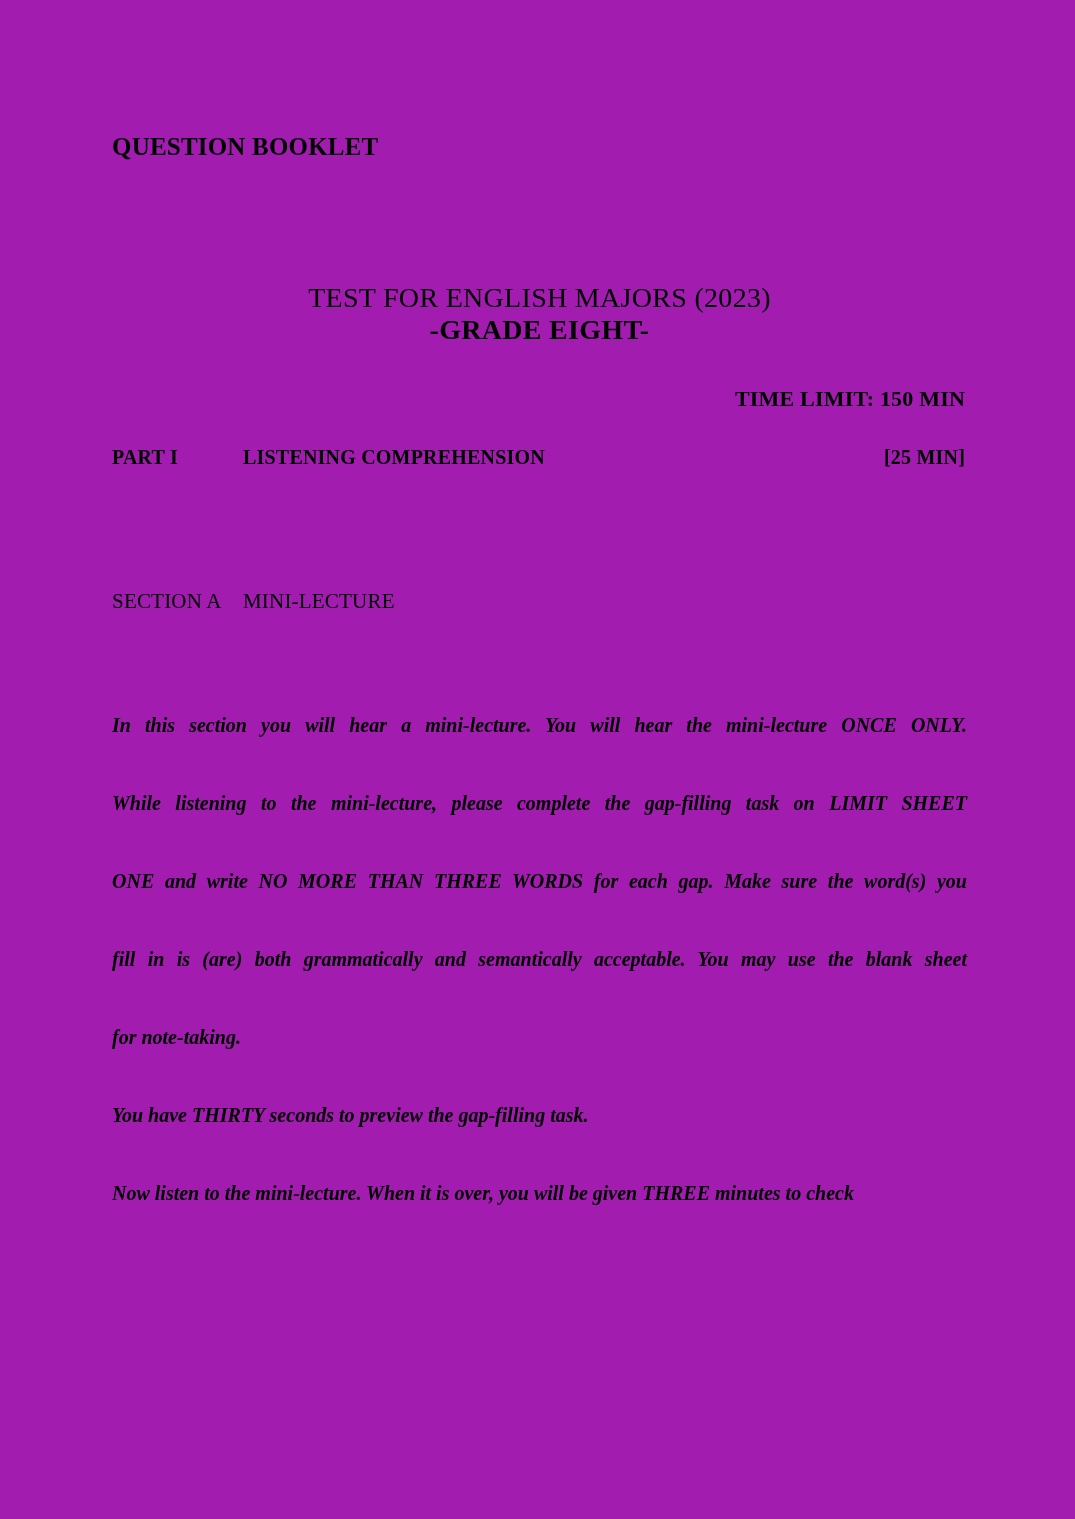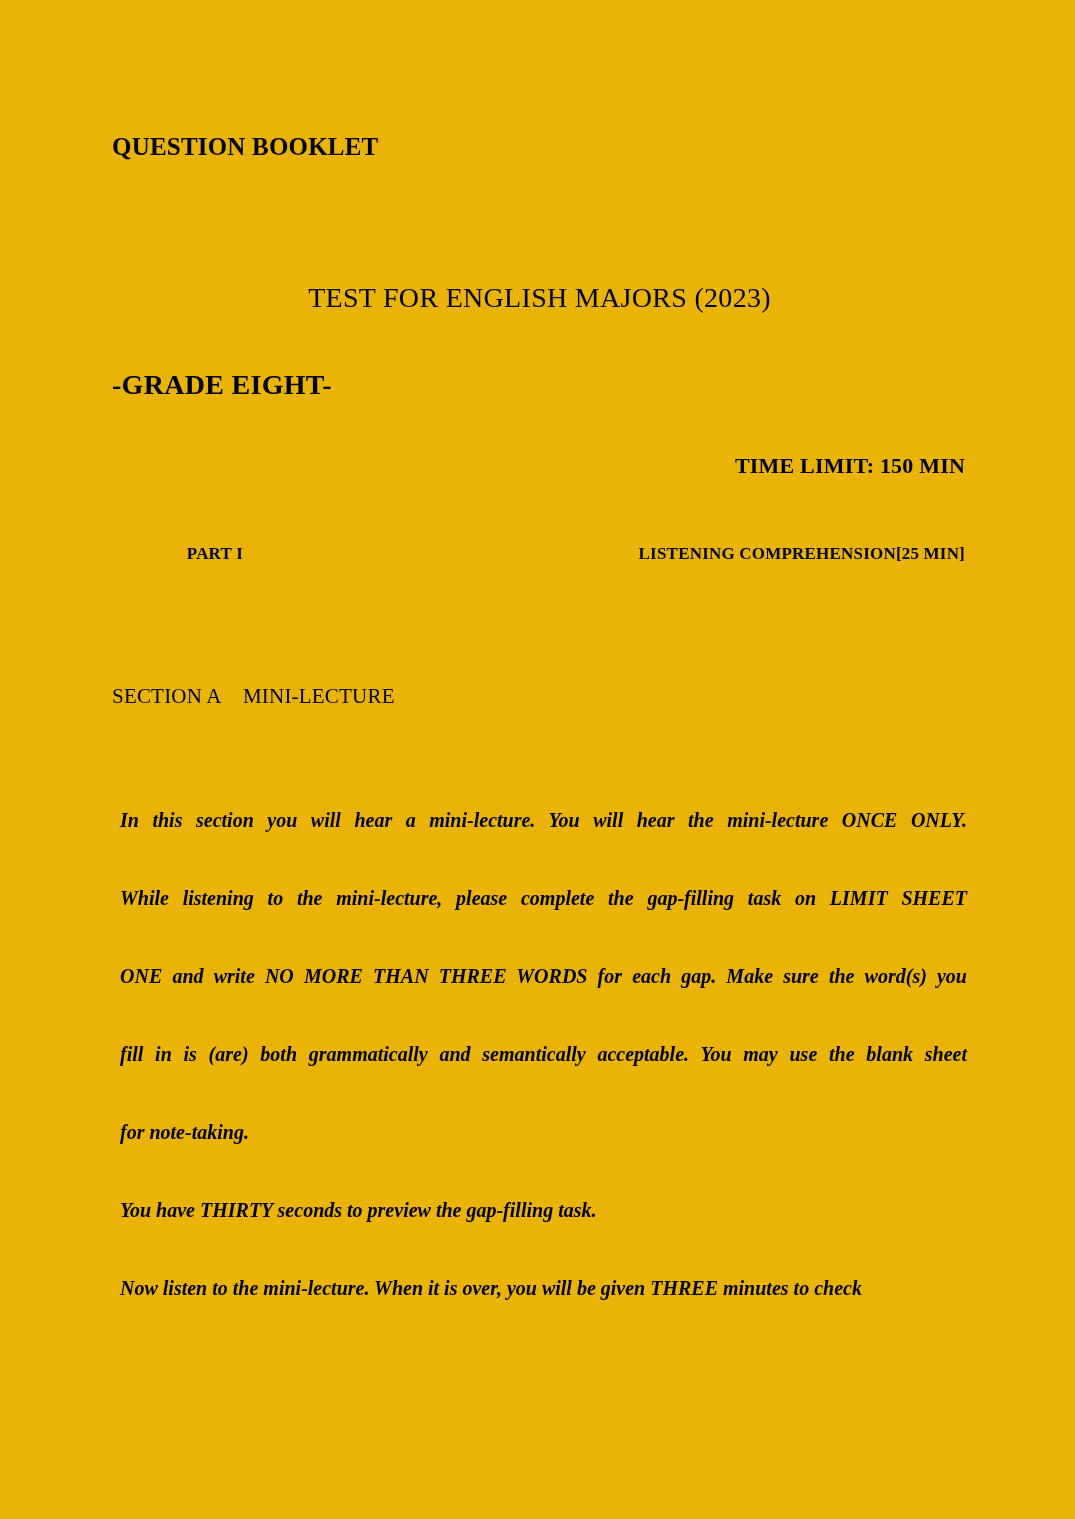--- a/index.html
+++ b/index.html
@@ -9,21 +9,21 @@
   }
   body {
     font-family: "Liberation Serif", "DejaVu Serif", serif;
     color: #000000;
   }
   .page {
     position: relative;
     width: 1075px;
     height: 1519px;
     margin: 0 auto;
-    background: #eab308;
+    background: #a21caf;
     overflow: hidden;
     box-sizing: border-box;
   }
   .content {
     position: absolute;
     left: 112px;
     top: 0;
     width: 855px;
   }
   .booklet-title {
@@ -33,42 +33,40 @@
     margin-top: 133px;
   }
   .main-title {
     text-align: center;
     font-size: 28px;
     font-weight: normal;
     margin-top: 121px;
     letter-spacing: 0.3px;
   }
   .sub-title {
-    text-align: left;
+    text-align: center;
     font-size: 28px;
     font-weight: bold;
-    margin-top: 55px;
     letter-spacing: 0.3px;
   }
   .time-limit {
     text-align: right;
     font-size: 22px;
     font-weight: bold;
-    margin-top: 52px;
+    margin-top: 40px;
     padding-right: 2px;
     letter-spacing: 0.2px;
   }
   .part-row {
     display: flex;
     align-items: baseline;
-    margin-top: 65px;
-    font-size: 17px;
+    margin-top: 34px;
+    font-size: 20px;
     font-weight: bold;
     letter-spacing: 0.2px;
-    text-align: right;
   }
   .part-label {
     width: 131px;
     flex: none;
   }
   .part-name {
     flex: 1 1 auto;
   }
   .part-time {
     flex: none;
@@ -84,21 +82,20 @@
     display: inline-block;
     width: 131px;
   }
   .instructions {
     margin-top: 72px;
     font-size: 20px;
     font-style: italic;
     font-weight: bold;
     line-height: 78px;
     text-align: justify;
-    margin-left: 8px;
   }
   .instructions p {
     margin: 0;
   }
   .instr-justify {
     text-align: justify;
     text-align-last: justify;
   }
   .instr-last {
     text-align: justify;

